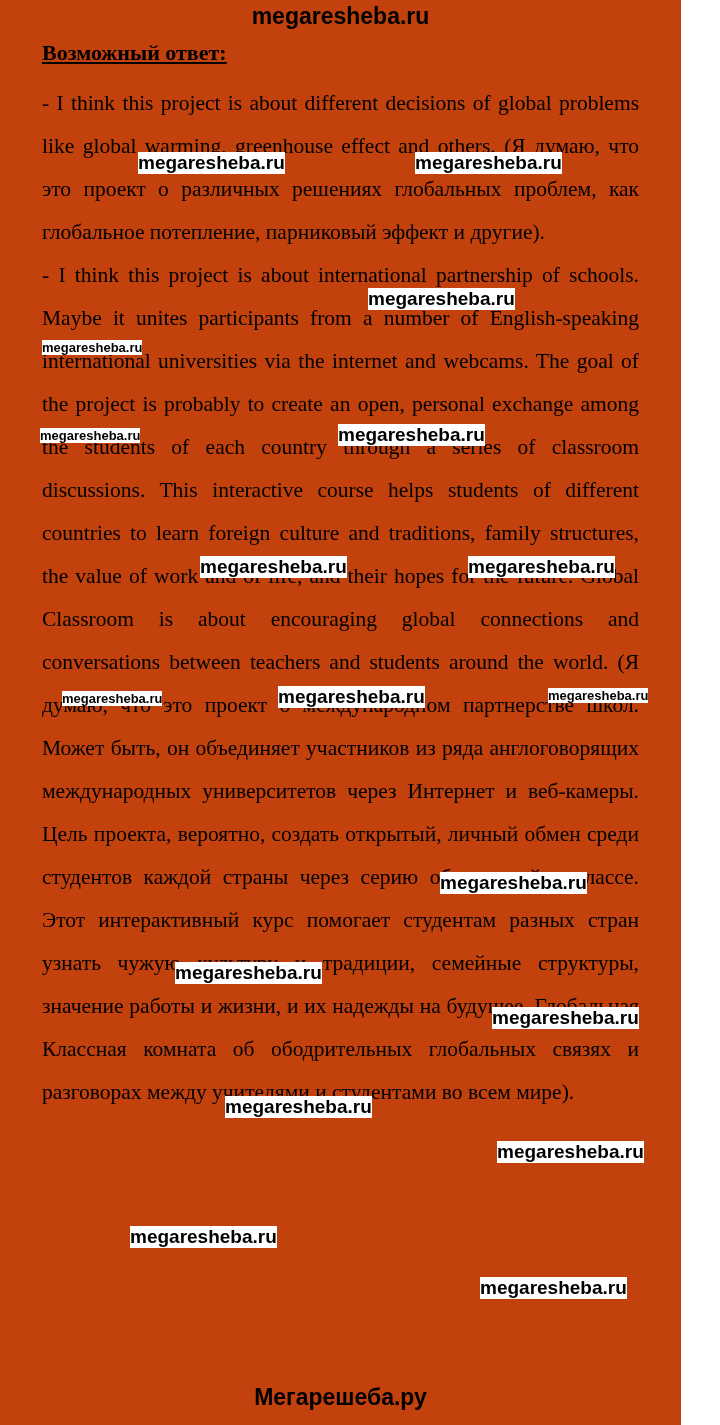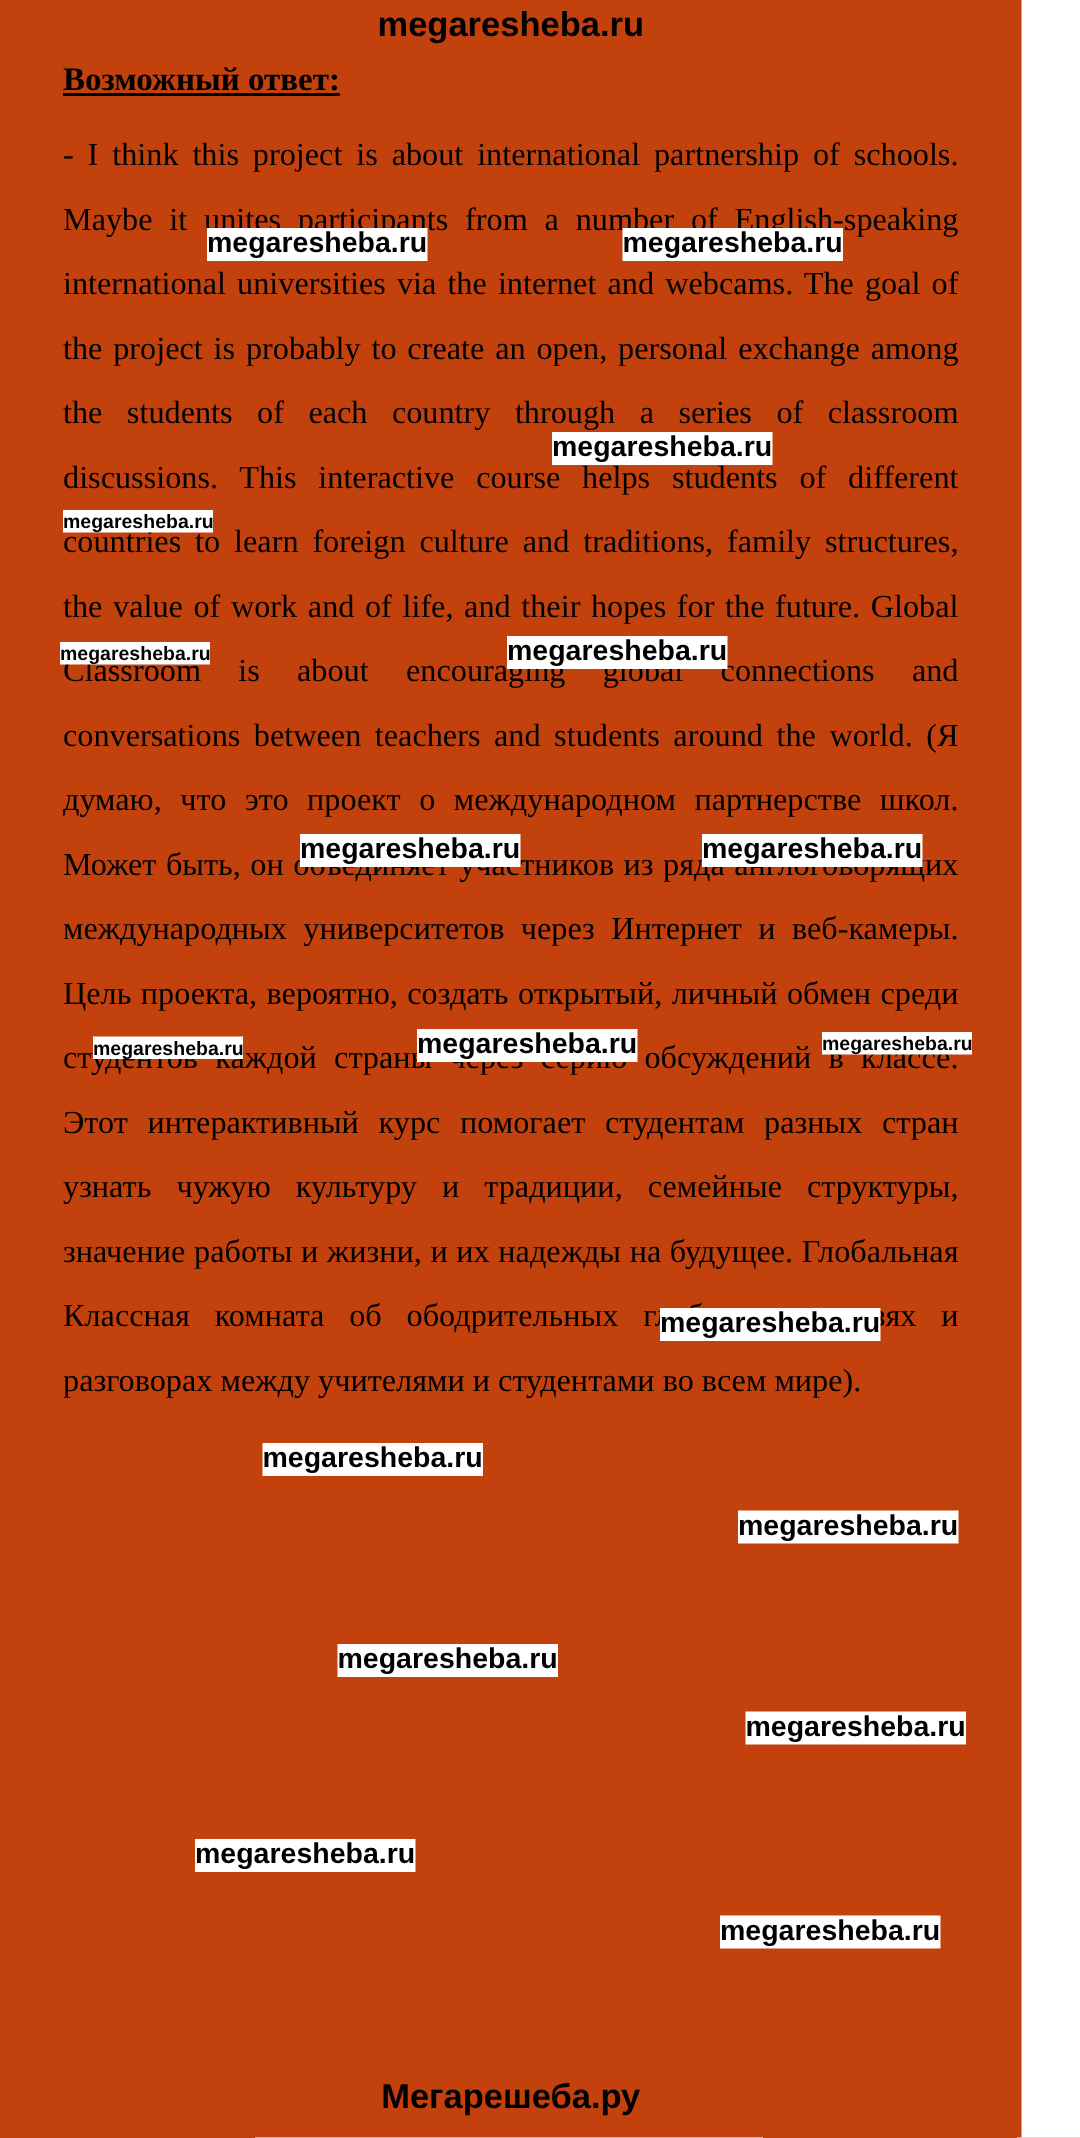--- a/index.html
+++ b/index.html
@@ -69,20 +69,21 @@
 </style>
 </head>
 <body>
 
 <div class="page">
 
   <div class="site-header">megaresheba.ru</div>
 
   <div class="heading">Возможный ответ:</div>
 
+  <p class="body-text">- I think this project is about different decisions of global problems like global warming, greenhouse effect and others. (Я думаю, что это проект о различных решениях глобальных проблем, как глобальное потепление, парниковый эффект и другие).</p>
 
   <p class="body-text">- I think this project is about international partnership of schools. Maybe it unites participants from a number of English-speaking international universities via the internet and webcams. The goal of the project is probably to create an open, personal exchange among the students of each country through a series of classroom discussions. This interactive course helps students of different countries to learn foreign culture and traditions, family structures, the value of work and of life, and their hopes for the future. Global Classroom is about encouraging global connections and conversations between teachers and students around the world. (Я думаю, что это проект о международном партнерстве школ. Может быть, он объединяет участников из ряда англоговорящих международных университетов через Интернет и веб-камеры. Цель проекта, вероятно, создать открытый, личный обмен среди студентов каждой страны через серию обсуждений в классе. Этот интерактивный курс помогает студентам разных стран узнать чужую культуру и традиции, семейные структуры, значение работы и жизни, и их надежды на будущее. Глобальная Классная комната об ободрительных глобальных связях и разговорах между учителями и студентами во всем мире).</p>
 
   <div class="wm-layer">
       <span class="wm lg" style="left: 138px; top: 152px;">megaresheba.ru</span>
       <span class="wm lg" style="left: 415px; top: 152px;">megaresheba.ru</span>
       <span class="wm lg" style="left: 368px; top: 288px;">megaresheba.ru</span>
       <span class="wm sm" style="left: 42px; top: 340px;">megaresheba.ru</span>
       <span class="wm sm" style="left: 40px; top: 428px;">megaresheba.ru</span>
       <span class="wm lg" style="left: 338px; top: 424px;">megaresheba.ru</span>

